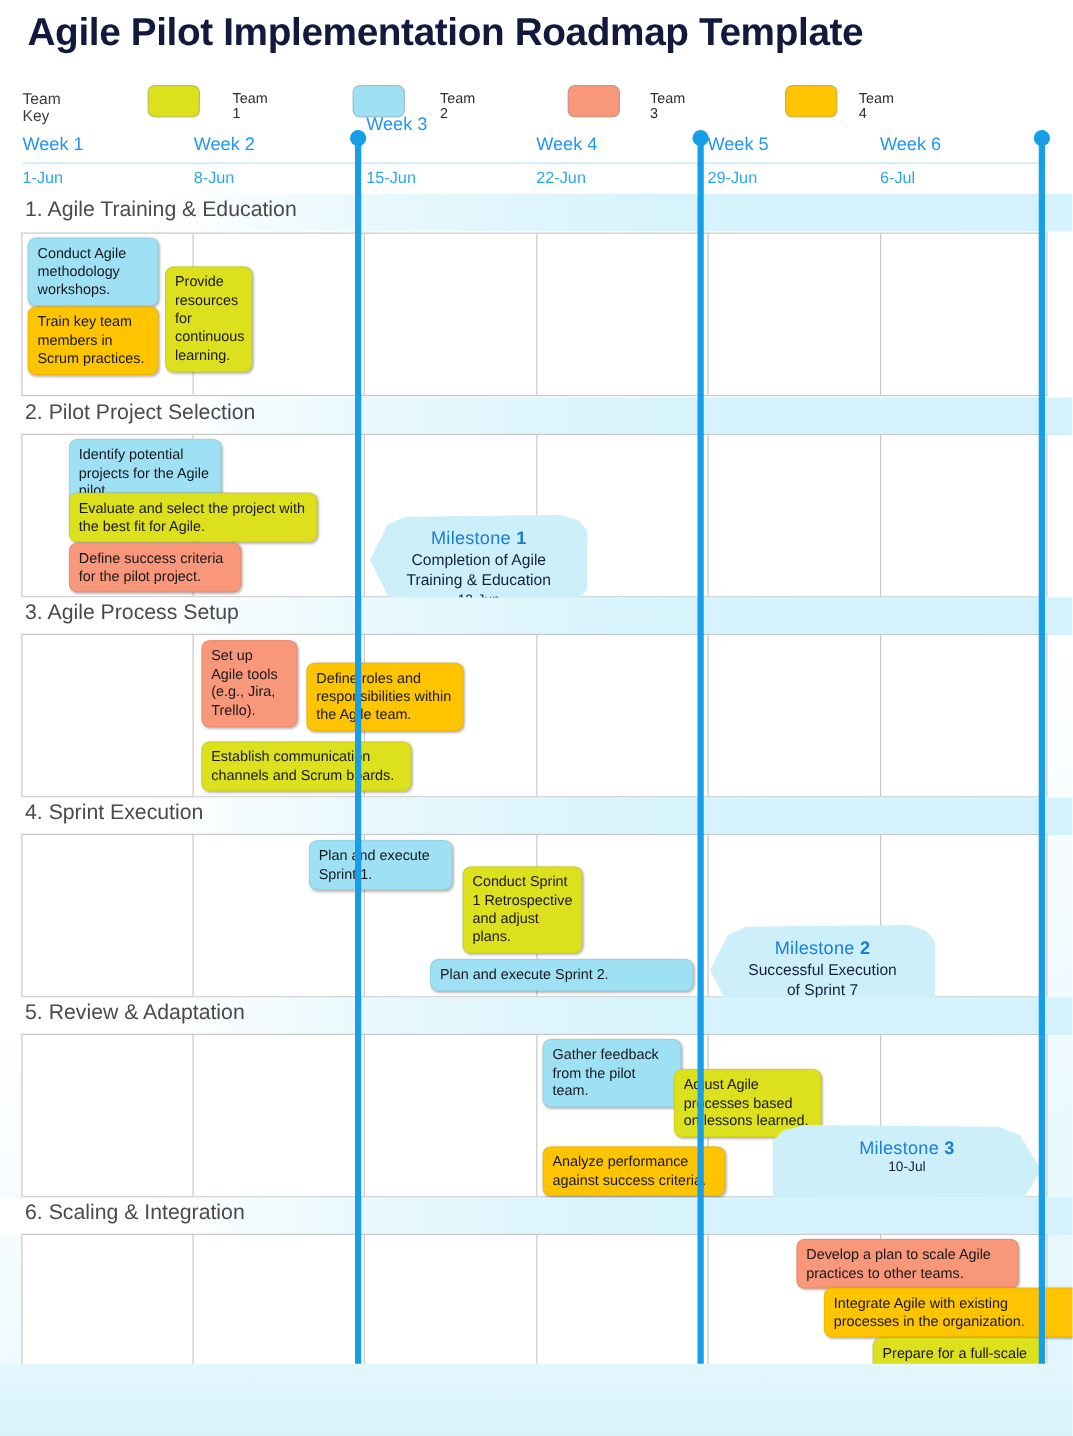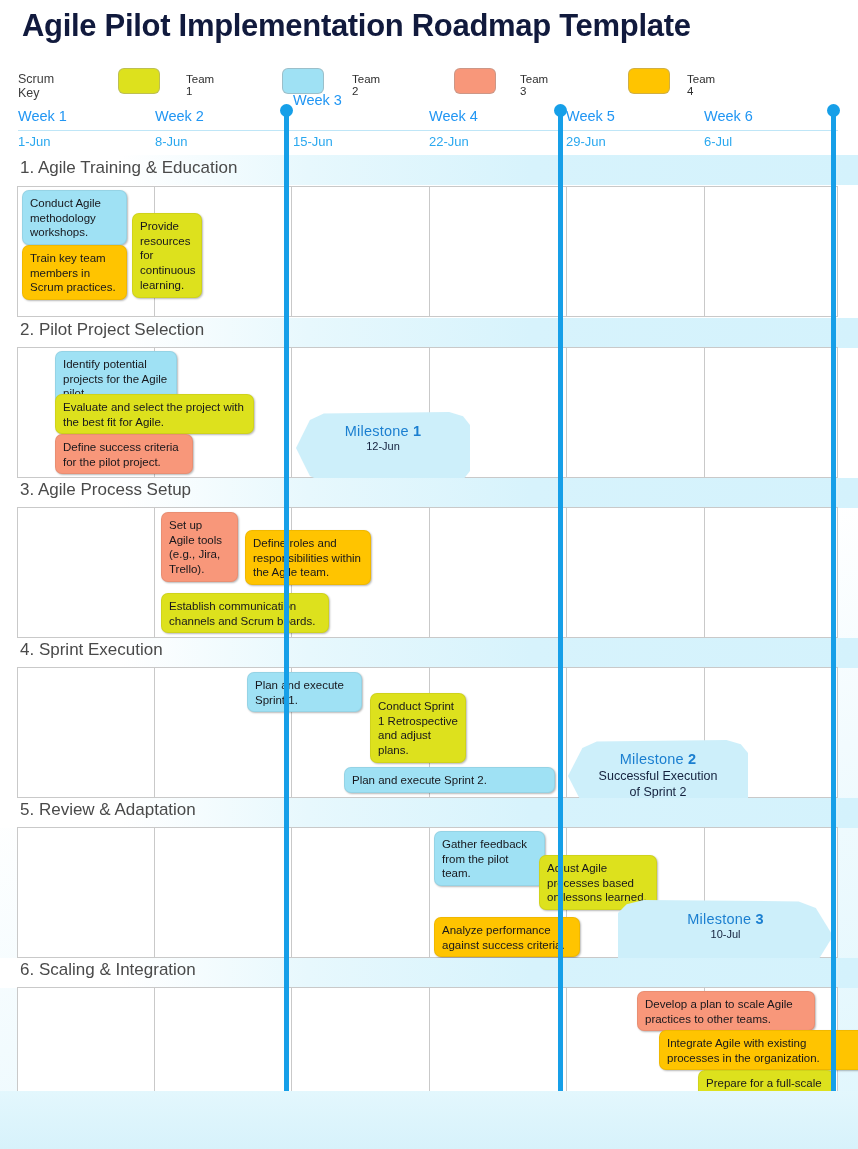--- a/index.html
+++ b/index.html
@@ -85,21 +85,21 @@
     position:absolute; left:0; bottom:0; width:858px; height:58px;
     background:linear-gradient(180deg,#e3f7fd 0%,#d7f2fb 100%);
   }
 </style>
 </head>
 <body>
 
 <div id="title">Agile Pilot Implementation Roadmap Template</div>
 
 <div id="teamkey">
-  <div class="klabel">Scrum Key</div>
+  <div class="klabel">Team Key</div>
 
   <div class="swatch t1" style="left:100px;background:#dde11d"></div>
   <div class="swname" style="left:168px">Team 1</div>
 
   <div class="swatch" style="left:264px;background:#9fe1f4"></div>
   <div class="swname" style="left:334px">Team 2</div>
 
   <div class="swatch" style="left:436px;background:#f8977a"></div>
   <div class="swname" style="left:502px">Team 3</div>
 
@@ -143,20 +143,21 @@
   <div class="gcol" style="left:411px"></div>
     <div class="gcol" style="left:548px"></div>
   <div class="gcol" style="left:686px"></div>
 </div>
 <div class="task t2" style="left:55px;top:351px;width:122px;">Identify potential projects for the Agile pilot.</div>
 <div class="task t1" style="left:55px;top:394px;width:199px;">Evaluate and select the project with the best fit for Agile.</div>
 <div class="task t3" style="left:55px;top:434px;width:138px;">Define success criteria for the pilot project.</div>
 
 <div class="ms left" style="left:296px;top:412px;width:174px;height:72px">
   <div class="mtop"><span>Milestone</span> <b>1</b></div>
+  <div class="mbody"><span>Completion of Agile</span><br><span>Training &amp; Education</span></div>
   <div class="mdate">12-Jun</div>
 </div>
 
 <div class="sechdr" style="top:478px"></div>
 <div class="sectitle" style="top:480px">3. Agile Process Setup</div>
 <div class="grid" style="top:507px;height:131px">
   <div class="gcol" style="left:136px"></div>
     <div class="gcol" style="left:273px"></div>
   <div class="gcol" style="left:411px"></div>
     <div class="gcol" style="left:548px"></div>
@@ -174,21 +175,21 @@
   <div class="gcol" style="left:411px"></div>
     <div class="gcol" style="left:548px"></div>
   <div class="gcol" style="left:686px"></div>
 </div>
 <div class="task t2" style="left:247px;top:672px;width:115px;">Plan and execute Sprint 1.</div>
 <div class="task t1" style="left:370px;top:693px;width:96px;">Conduct Sprint 1 Retrospective and adjust plans.</div>
 <div class="task t2" style="left:344px;top:767px;width:211px;">Plan and execute Sprint 2.</div>
 
 <div class="ms left" style="left:568px;top:740px;width:180px;height:72px">
   <div class="mtop"><span>Milestone</span> <b>2</b></div>
-  <div class="mbody"><span>Successful Execution</span><br><span>of Sprint 2</span></div>
+  <div class="mbody"><span>Successful Execution</span><br><span>of Sprint 7</span></div>
   <div class="mdate">26-Jun</div>
 </div>
 
 <div class="sechdr" style="top:798px"></div>
 <div class="sectitle" style="top:800px">5. Review &amp; Adaptation</div>
 <div class="grid" style="top:827px;height:131px">
   <div class="gcol" style="left:136px"></div>
     <div class="gcol" style="left:273px"></div>
   <div class="gcol" style="left:411px"></div>
     <div class="gcol" style="left:548px"></div>

